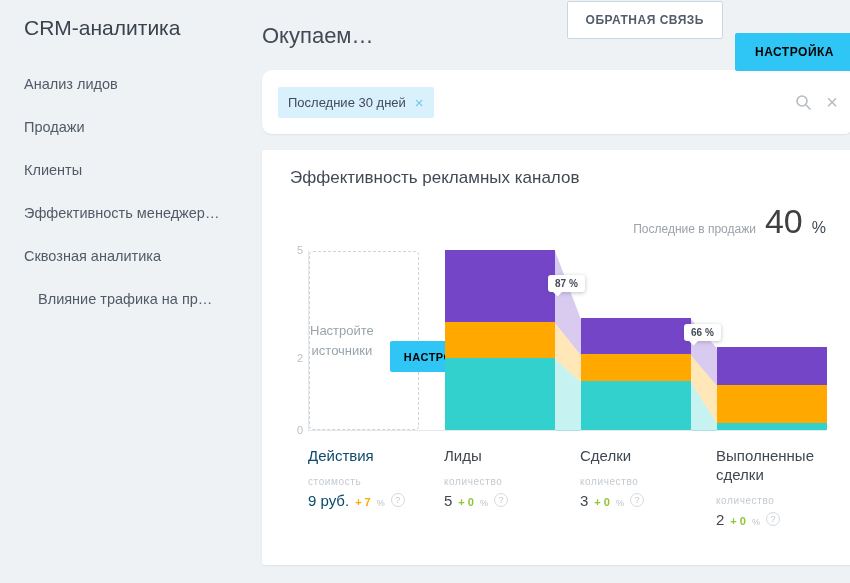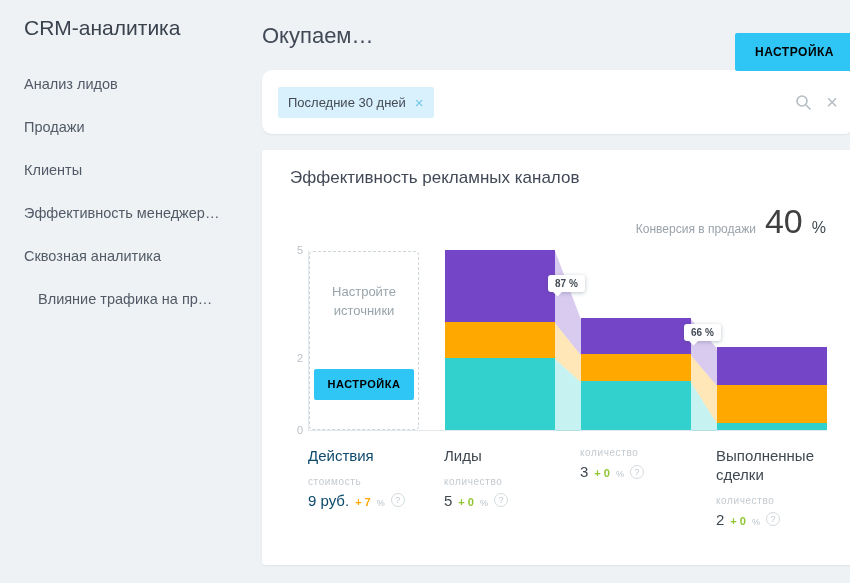--- a/index.html
+++ b/index.html
@@ -43,21 +43,21 @@
   .conv-label { font-size:12px; color:#9aa2aa; }
   .conv-val { font-size:34px; color:#404040; }
   .conv-unit { font-size:16px; color:#3f4850; }
 
   .chart-row { display:flex; }
   .axis { width:18px; position:relative; flex:none; }
   .tick { position:absolute; right:5px; font-size:11px; color:#b9c1c8; }
   .plot { position:relative; width:518px; height:180px; border-left:1px solid #e2e8ec; border-bottom:1px solid #e2e8ec; }
 
   .dash-col { position:absolute; top:0; bottom:0; border:1px dashed #ccd5da; border-radius:4px;
-              display:flex; flex-direction:column; align-items:center; justify-content:center; gap:16px; }
+              display:flex; flex-direction:row; align-items:center; gap:16px; }
   .dash-text { font-size:13px; color:#98a4ac; text-align:center; line-height:1.5; max-width:92px; }
 
   .bar { position:absolute; bottom:0; display:flex; flex-direction:column; cursor:pointer; }
   .bar > div { flex:none; }
 
   .conn-badge { position:absolute; background:#fff; border-radius:3px; padding:3px 7px; font-size:10px;
                 font-weight:700; color:#424a54; box-shadow:0 1px 4px rgba(60,80,100,.35); z-index:3; white-space:nowrap; }
   .conn-badge::after { content:''; position:absolute; left:6px; bottom:-3px; width:7px; height:7px;
                 background:#fff; transform:rotate(45deg); }
 
@@ -90,20 +90,21 @@
       <div class="sb-item">Сквозная аналитика</div>
       <div class="sb-item child">Влияние трафика на пр…</div>
     </nav>
   </aside>
 
   <main class="main">
 
     <div class="topbar">
       <h1>Окупаем…</h1>
       <div class="top-buttons">
+        <button class="btn-outline">ОБРАТНАЯ СВЯЗЬ</button>
         <button class="btn-primary">НАСТРОЙКА</button>
       </div>
     </div>
 
     <div class="filter-card">
       <span class="chip">
         <span>Последние 30 дней</span>
         <span class="chip-x">×</span>
       </span>
       <span class="spacer"></span>
@@ -113,21 +114,21 @@
           <line x1="11" y1="11" x2="15.5" y2="15.5" stroke="#b3bcc3" stroke-width="1.6"></line>
         </svg>
         <span class="filter-x">×</span>
       </span>
     </div>
 
     <section class="panel">
       <h2>Эффективность рекламных каналов</h2>
 
       <div class="conv">
-        <span class="conv-label">Конверсия в продажи</span>
+        <span class="conv-label">Последние в продажи</span>
         <span class="conv-val">40</span>
         <span class="conv-unit">%</span>
       </div>
 
       <div class="chart-row">
         <div class="axis">
             <span class="tick" style="top: -7px;">5</span>
             <span class="tick" style="top: 101px;">2</span>
             <span class="tick" style="top: 173px;">0</span>
           </div>
@@ -181,20 +182,21 @@
           <div class="foot-title">Лиды</div>
           <div class="foot-metric-label">количество</div>
           <div class="foot-vals">
             <span class="foot-val">5</span>
             <span class="delta green">+ 0</span>
             <span class="delta-unit">%</span>
             <span class="help-icon">?</span>
           </div>
         </div>
         <div class="foot">
+          <div class="foot-title">Сделки</div>
           <div class="foot-metric-label">количество</div>
           <div class="foot-vals">
             <span class="foot-val">3</span>
             <span class="delta green">+ 0</span>
             <span class="delta-unit">%</span>
             <span class="help-icon">?</span>
           </div>
         </div>
         <div class="foot">
           <div class="foot-title">Выполненные сделки</div>

